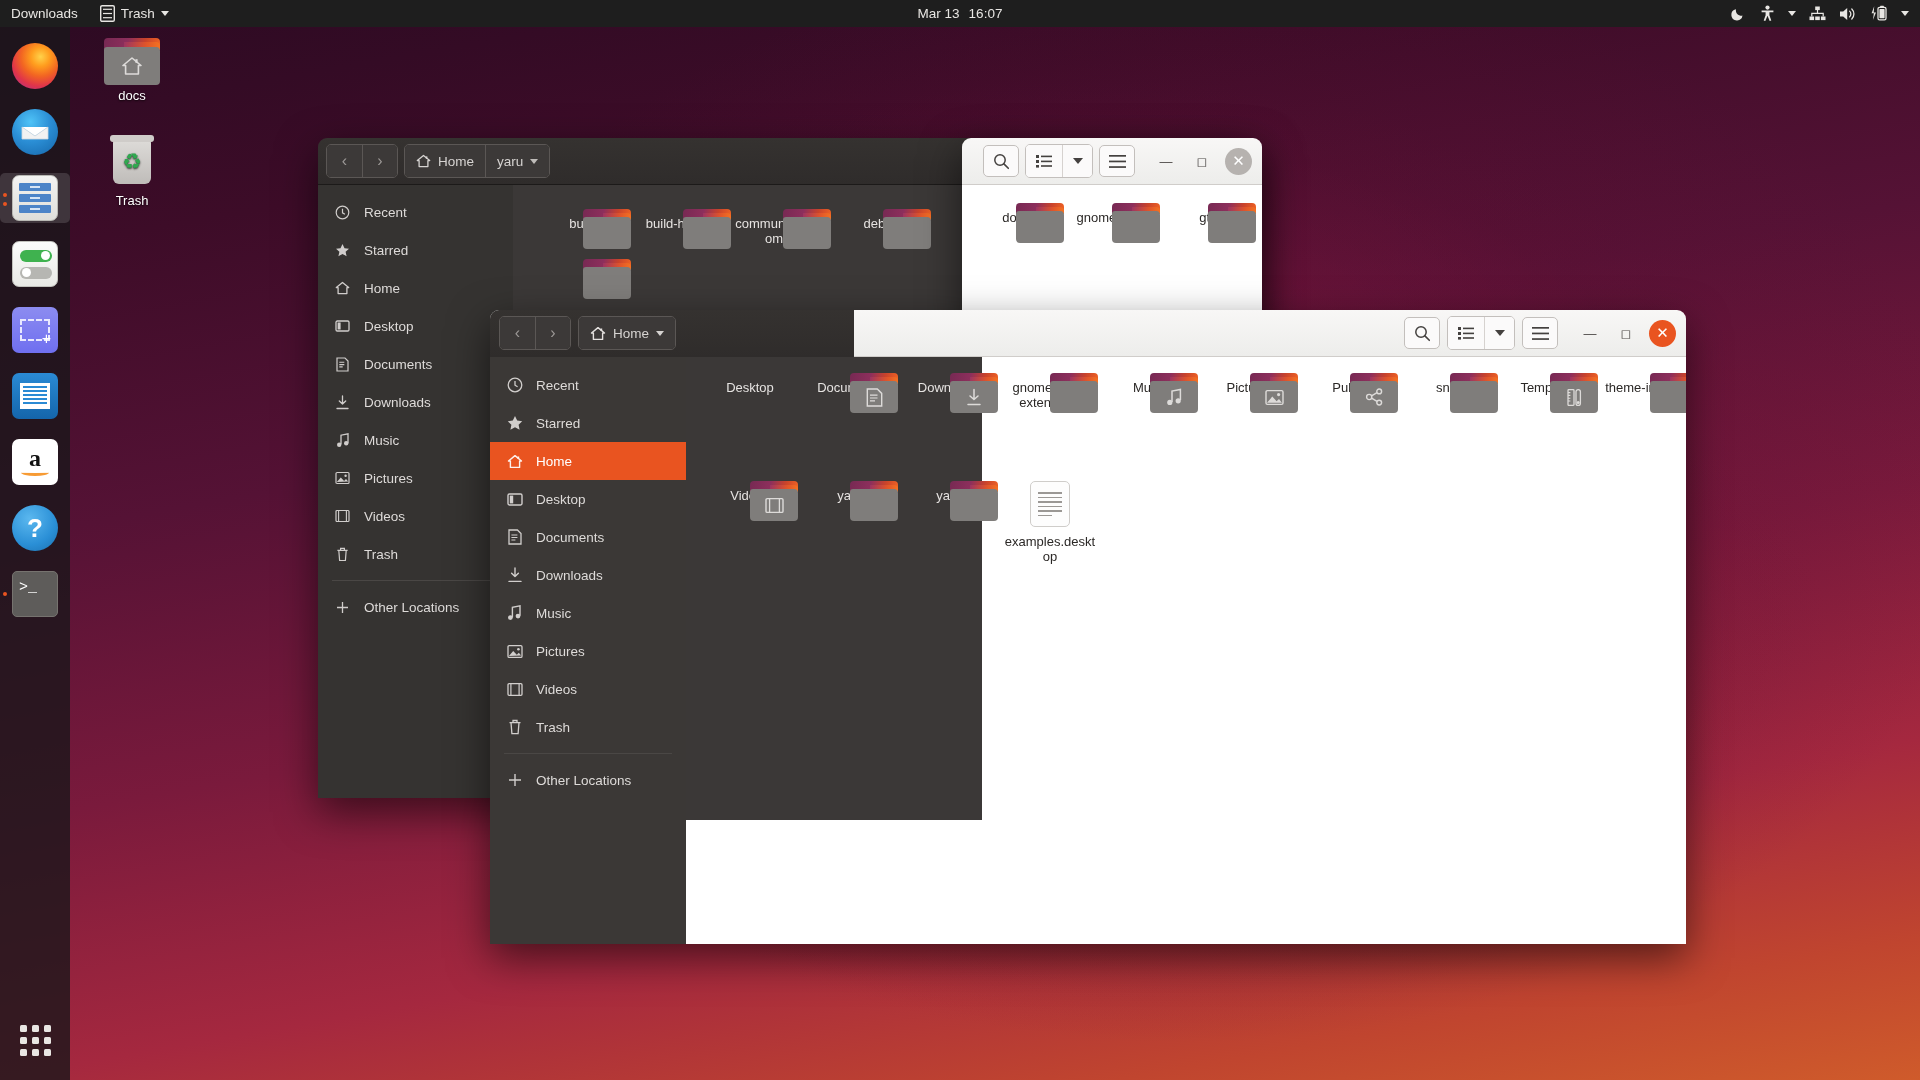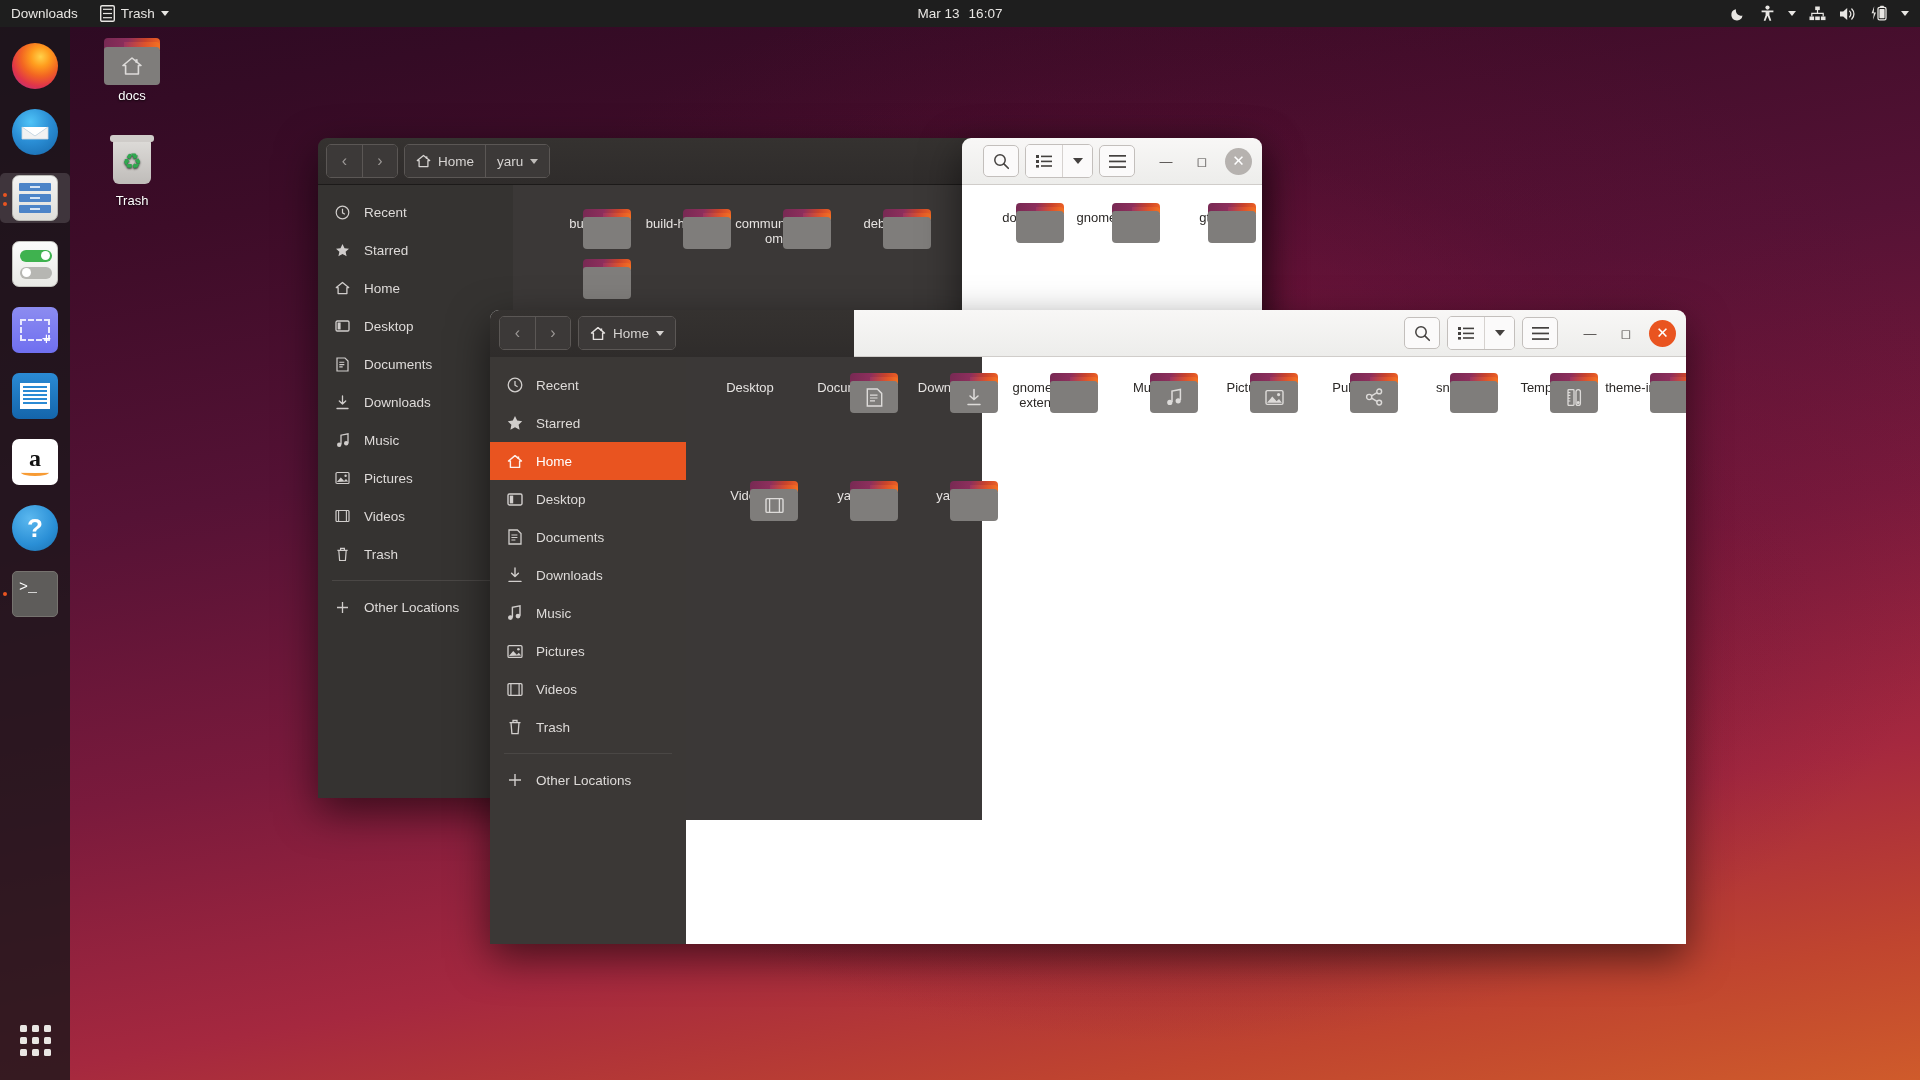--- a/index.html
+++ b/index.html
@@ -909,16 +909,27 @@
           <div class="cap" style="color:#e6e3e1">Videos</div>
         </div>
         <div class="gitem">
           <span class="folder"><span class="tab"></span><span class="body"></span></span>
           <div class="cap" style="color:#e6e3e1">yaru</div>
         </div>
         <div class="gitem">
           <span class="folder"><span class="tab"></span><span class="body"></span></span>
           <div class="cap" style="color:#e6e3e1">yaya</div>
         </div>
+        <div class="gitem">
+          <span class="txtfile">
+              <b></b>
+              <b></b>
+              <b></b>
+              <b></b>
+              <b></b>
+              <b class="s"></b>
+            </span>
+          <div class="cap" style="color:#2b2826">examples.desktop</div>
+        </div>
       </div>
     </div>
   </div>
 </div>
 
 </body></html>

